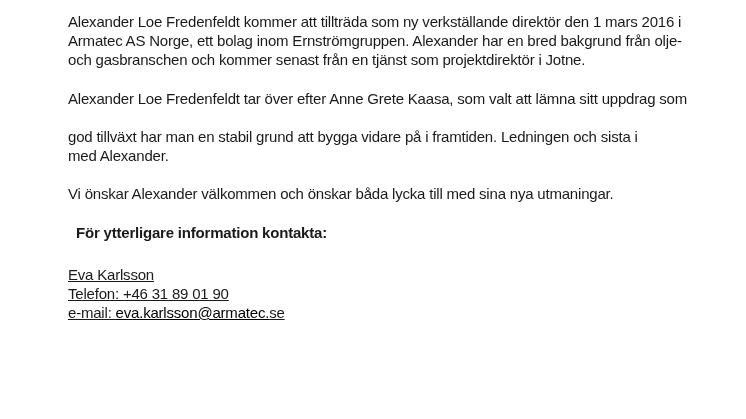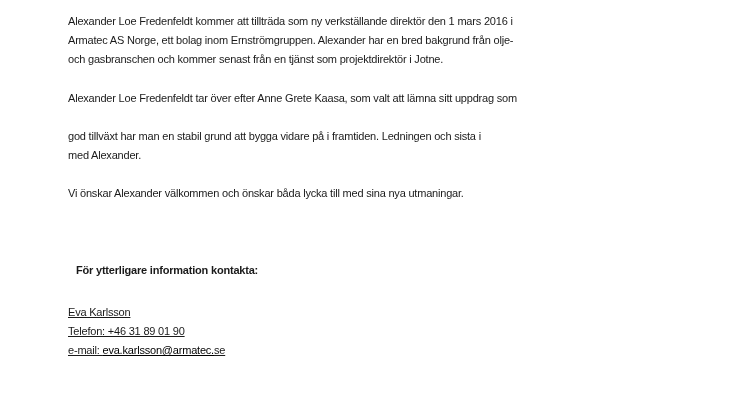--- a/index.html
+++ b/index.html
@@ -9,30 +9,30 @@
     background: #ffffff;
     overflow: hidden;
     font-family: "Liberation Sans", sans-serif;
   }
   .page {
     position: absolute;
     left: 68px;
     top: 12px;
     width: 640px;
     color: #1a1a1a;
-    font-size: 11px;
+    font-size: 15px;
     line-height: 19.2px;
     letter-spacing: -0.2px;
   }
   .para { margin-bottom: 19px; }
   .para:last-of-type { margin-bottom: 0; }
   .line { white-space: pre-wrap; }
   .contact-heading {
     font-weight: bold;
-    margin-top: 58px;
+    margin-top: 20px;
     white-space: pre-wrap;
     padding-left: 8px;
   }
   .contact-block { margin-top: 22px; text-decoration: underline; }
   .email-link {
     color: #000000;
     text-decoration: underline;
     cursor: pointer;
   }
 </style>

